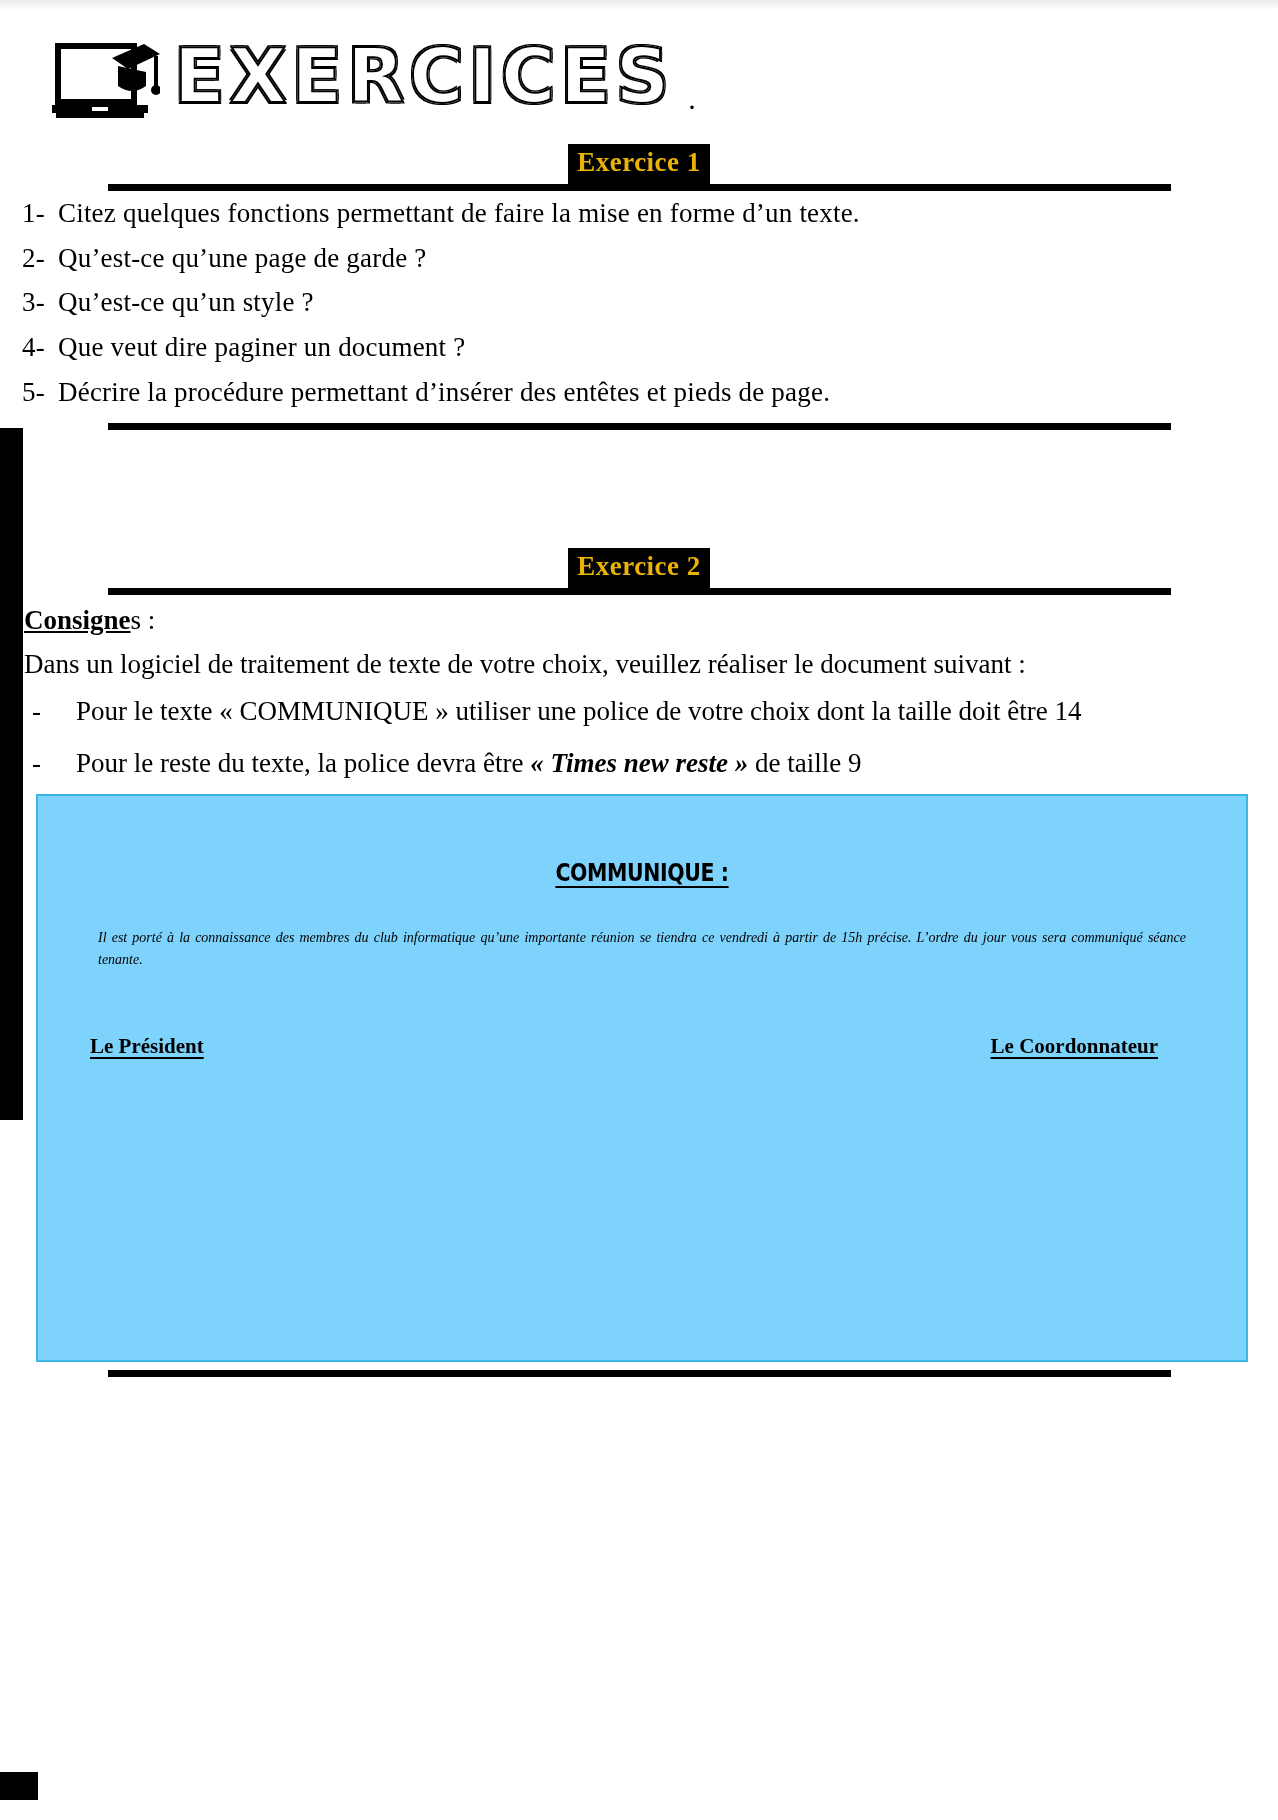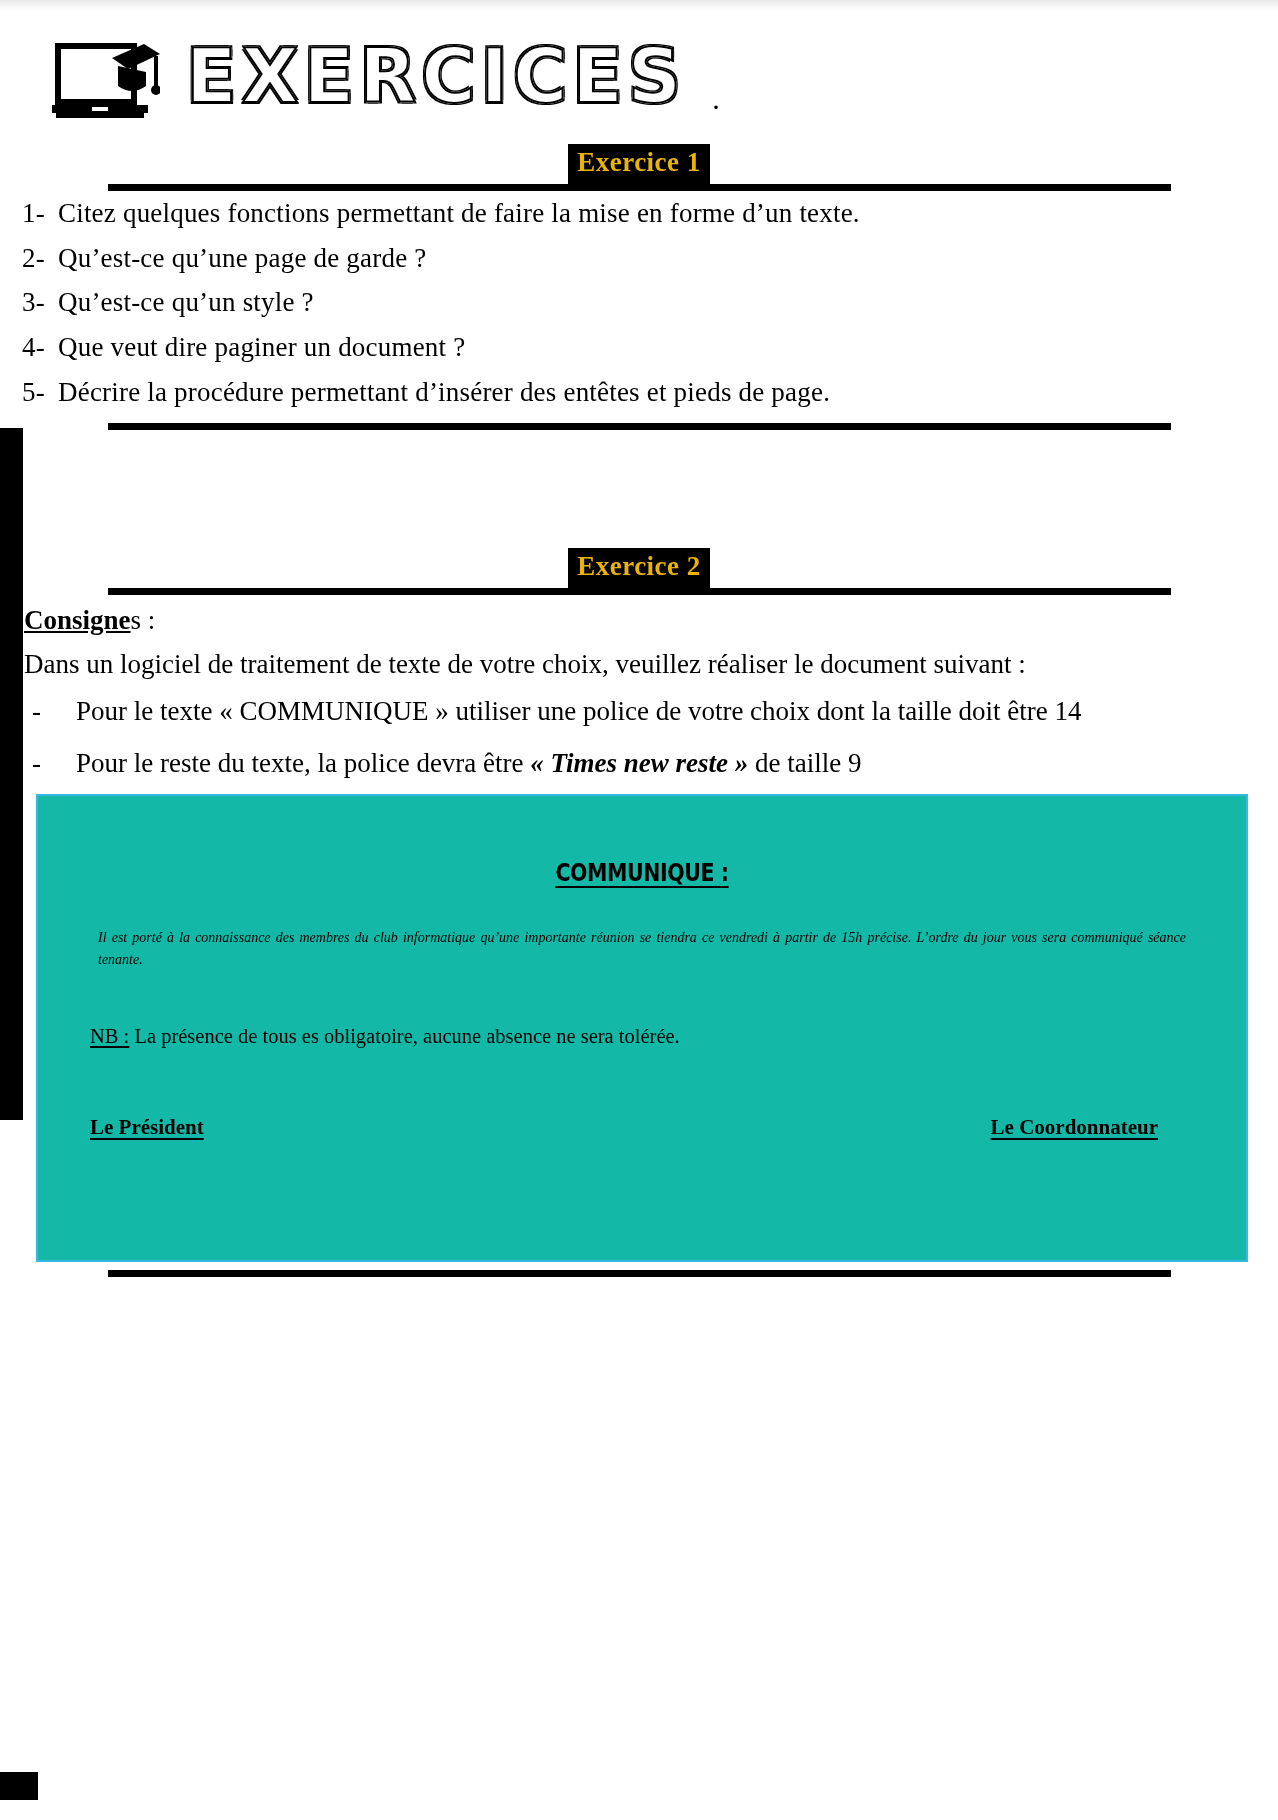--- a/index.html
+++ b/index.html
@@ -26,21 +26,21 @@
   .scan-bottom-mark {
     position: absolute; left: 0; top: 1772px; width: 38px; height: 28px;
     background: #000000;
   }
 
   
   .page { position: absolute; left: 0; top: 0; width: 1278px; }
 
   
   .title-row {
-    display: flex; align-items: center; gap: 26px;
+    display: flex; align-items: center; gap: 14px;
     padding: 30px 0 0 52px;
   }
   .laptop-cap-icon { width: 108px; height: 92px; display: block; flex: 0 0 auto; }
   .title-text {
     font-family: "DejaVu Sans", sans-serif;
     font-weight: 700;
     font-size: 74px;
     letter-spacing: 5px;
     line-height: 1;
     color: #111;
@@ -103,23 +103,23 @@
     font-size: 27px; line-height: 1.62; text-align: justify;
     margin: 8px; display: block;
   }
   .dash { display: inline-block; width: 44px; }
   .tnr { font-weight: 700; font-style: italic; }
 
   
   .comm-box {
     border: 2px solid #3cb6e3;
     margin: 6px 30px 0 36px;
-    height: 468px;
+    height: 568px;
     padding: 62px 52px 0 52px;
-    background: #14b8a6;
+    background: #7dd3fc;
     position: relative;
   }
   .comm-title {
     text-align: center;
     font-family: "DejaVu Sans", sans-serif;
     font-weight: 700;
     font-size: 25px;
     letter-spacing: -0.5px;
     text-decoration: underline;
     text-underline-offset: 5px;
@@ -225,21 +225,20 @@
     <p class="para">Dans un logiciel de traitement de texte de votre choix, veuillez réaliser le document suivant&nbsp;:</p>
 
     <p class="bullet-row" style="margin-top:4px;"><span class="dash">-</span><span>Pour le texte « COMMUNIQUE » utiliser une  police de votre choix dont la taille doit être 14</span></p>
 
     <p class="bullet-row" style="margin-top:4px; white-space:nowrap;"><span class="dash">-</span><span>Pour le reste du texte, la police devra être </span><span class="tnr">« Times new reste »</span><span> de taille 9</span></p>
   </div>
 
   <div class="comm-box" style="border-color: rgb(60, 182, 227);">
     <div class="comm-title">COMMUNIQUE :</div>
     <p class="comm-para">Il est porté à la connaissance des membres du club informatique qu’une importante réunion se tiendra ce vendredi à partir de 15h précise. L’ordre du jour vous sera communiqué séance tenante.</p>
-    <p class="comm-nb"><span class="nb-label">NB :</span><span> La présence de tous es obligatoire, aucune absence ne sera tolérée.</span></p>
     <div class="sign-row">
       <span class="sign">Le Président</span>
       <span class="sign right">Le Coordonnateur</span>
     </div>
   </div>
 
   <div class="rule full" style="margin-top:8px;"></div>
 
 </div>
 

